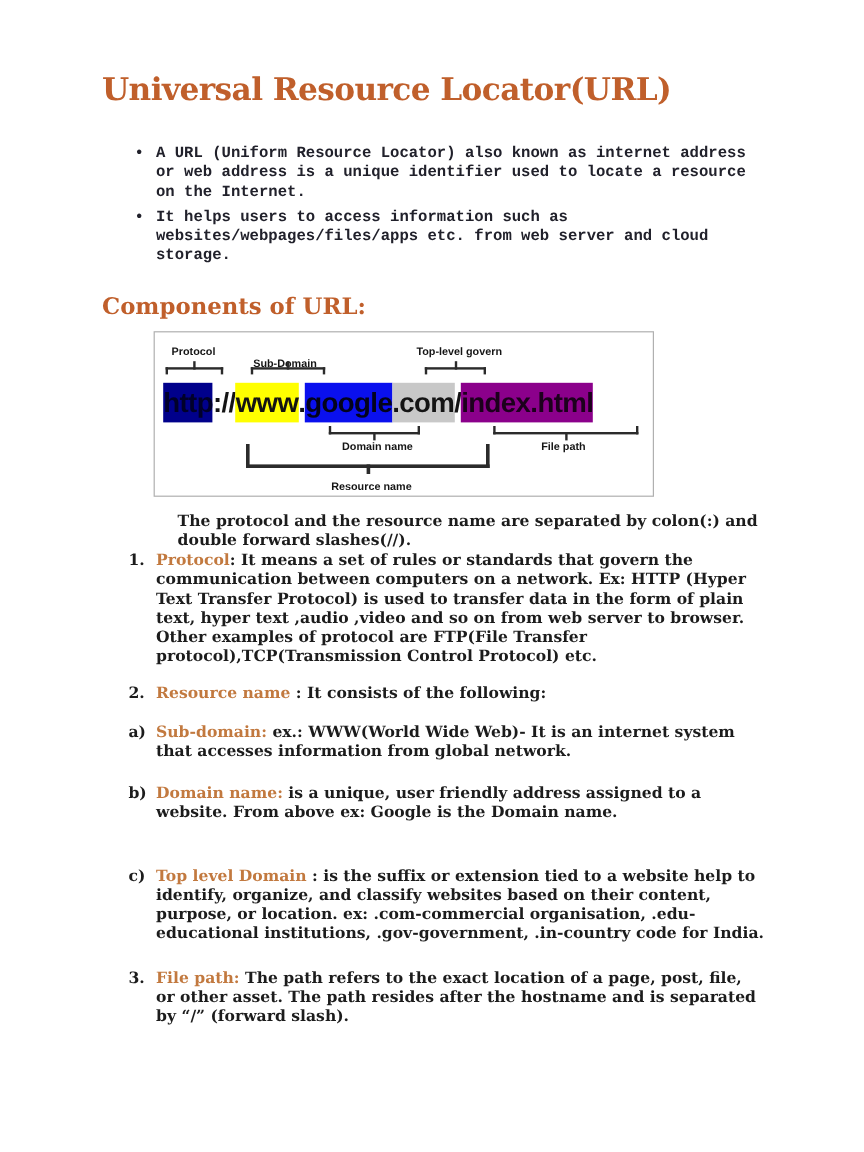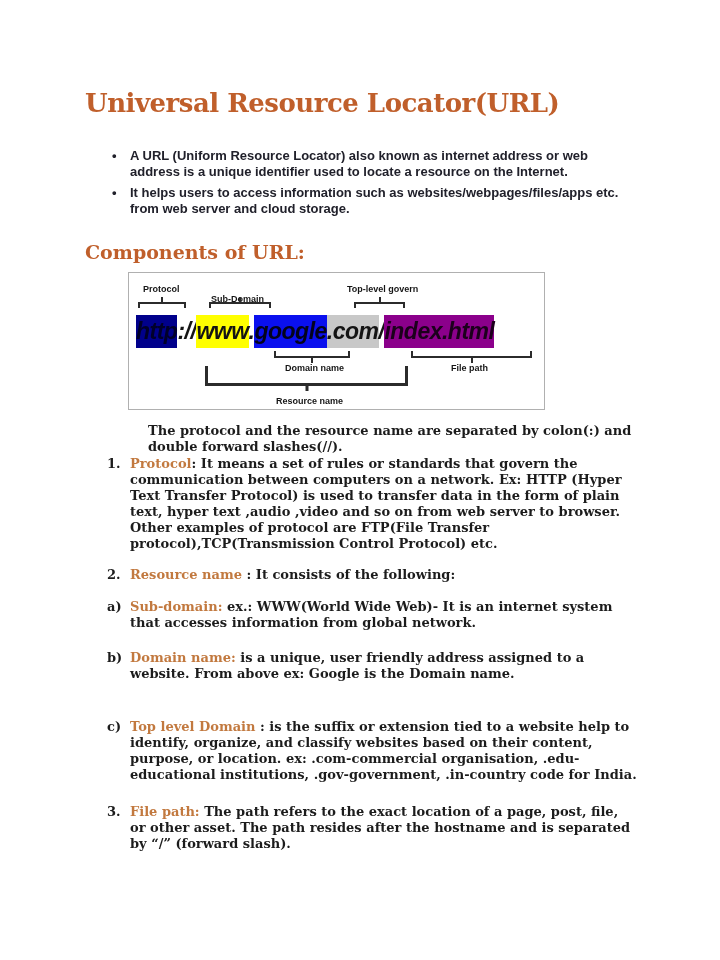--- a/index.html
+++ b/index.html
@@ -2,31 +2,31 @@
 <html><head>
 <meta charset="utf-8">
 <style>
   * { margin:0; padding:0; box-sizing:border-box; }
   html,body { background:#e8e8e8; }
   .page {
     position:relative; width:720px; height:960px; margin:0 auto;
     background:#ffffff; overflow:hidden;
     font-family:"DejaVu Serif", serif; font-weight:bold; color:#1c1c1c;
   }
-  .content { padding:88px 85px 0 85px; }
+  .content { padding:60px 85px 0 85px; }
 
   .doc-title {
     font-size:26px; letter-spacing:-0.5px; color:#c05f2b;
     font-family:"DejaVu Serif", serif; font-weight:bold;
   }
 
   ul.bullets { list-style:none; margin:30px 0 0 0; padding-left:27px; }
   ul.bullets li {
     position:relative; padding-left:18px; margin-bottom:5px;
-    font-family:Liberation Sans, sans-serif; font-weight:bold;
+    font-family:Liberation Mono, monospace; font-weight:bold;
     font-size:13px; line-height:16px; color:#21212b; max-width:520px;
   }
   ul.bullets li::before {
     content:"\2022"; position:absolute; left:0; top:0;
     font-size:13px; color:#21212b;
   }
 
   .section-heading { margin-top:24px; font-size:19px; color:#c05f2b; }
 
   
@@ -45,21 +45,21 @@
   .bbot::after { content:""; position:absolute; left:50%; bottom:-7px;
           width:2px; height:7px; background:#2b2b2b; transform:translateX(-50%); }
   .bbot.big { border-width:3px; }
   .bbot.big::after { width:3px; height:8px; bottom:-8px; }
 
   .url-row {
     position:absolute; left:7px; top:41px; height:34px;
     display:flex; align-items:center;
     font-size:23px; letter-spacing:-0.5px; color:#141414; white-space:nowrap;
   }
-  .seg { display:inline-flex; align-items:center; justify-content:center; height:33px;font-style:italic; }
+  .seg { display:inline-flex; align-items:center; justify-content:center; height:33px; }
   .seg.box-protocol { background:#00008b; color:#00002a; }
   .seg.box-subdomain { background:#ffff00; }
   .seg.box-domain { background:#0a10ee; color:#03031c; }
   .seg.box-tld { background:#c8c8c8; }
   .seg.box-filepath { background:#8b008b; color:#1c001c; }
 
   
   .intro { margin:13px 0 0 63px; width:507px; font-size:13px; line-height:16px; }
   .items { margin-left:22px; margin-top:1px; }
   .item { display:flex; width:530px; font-size:13px; line-height:16px; }

